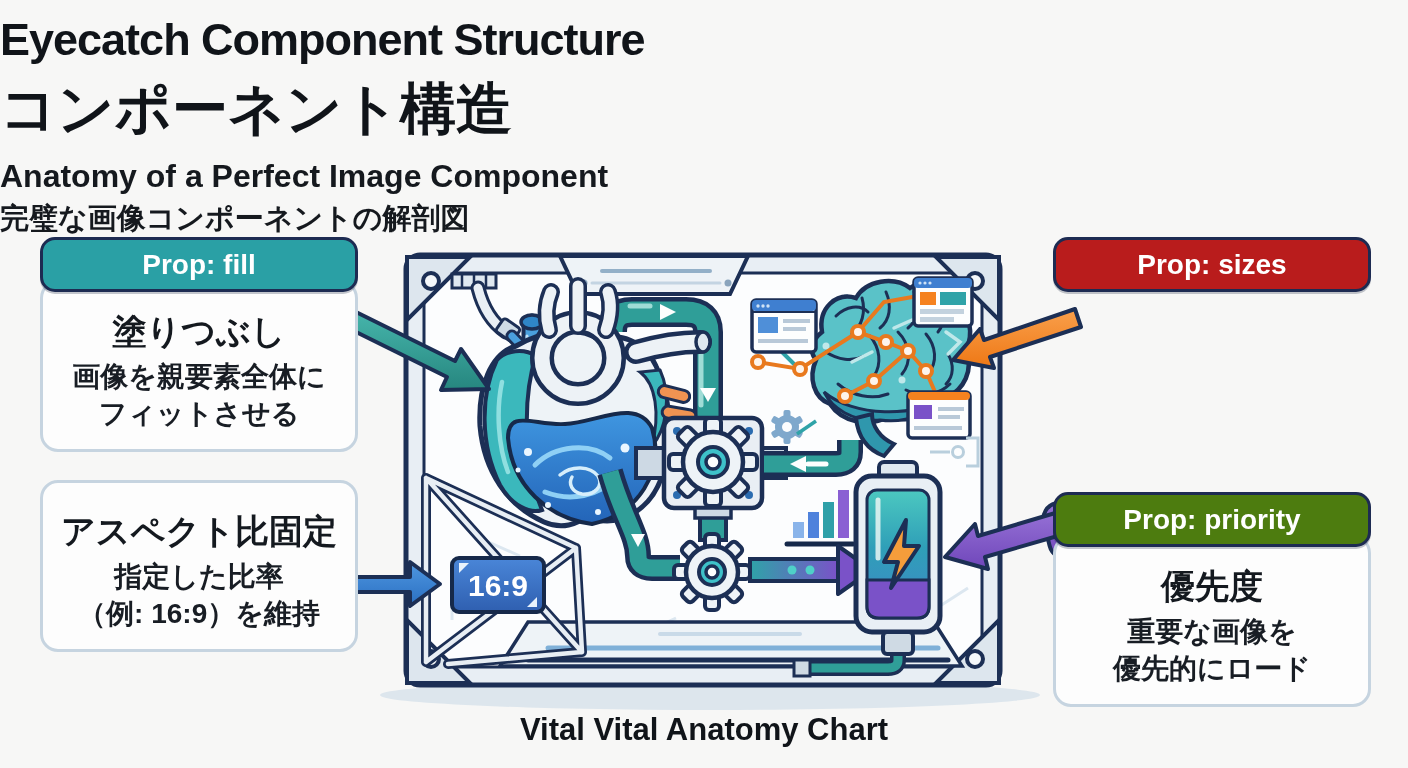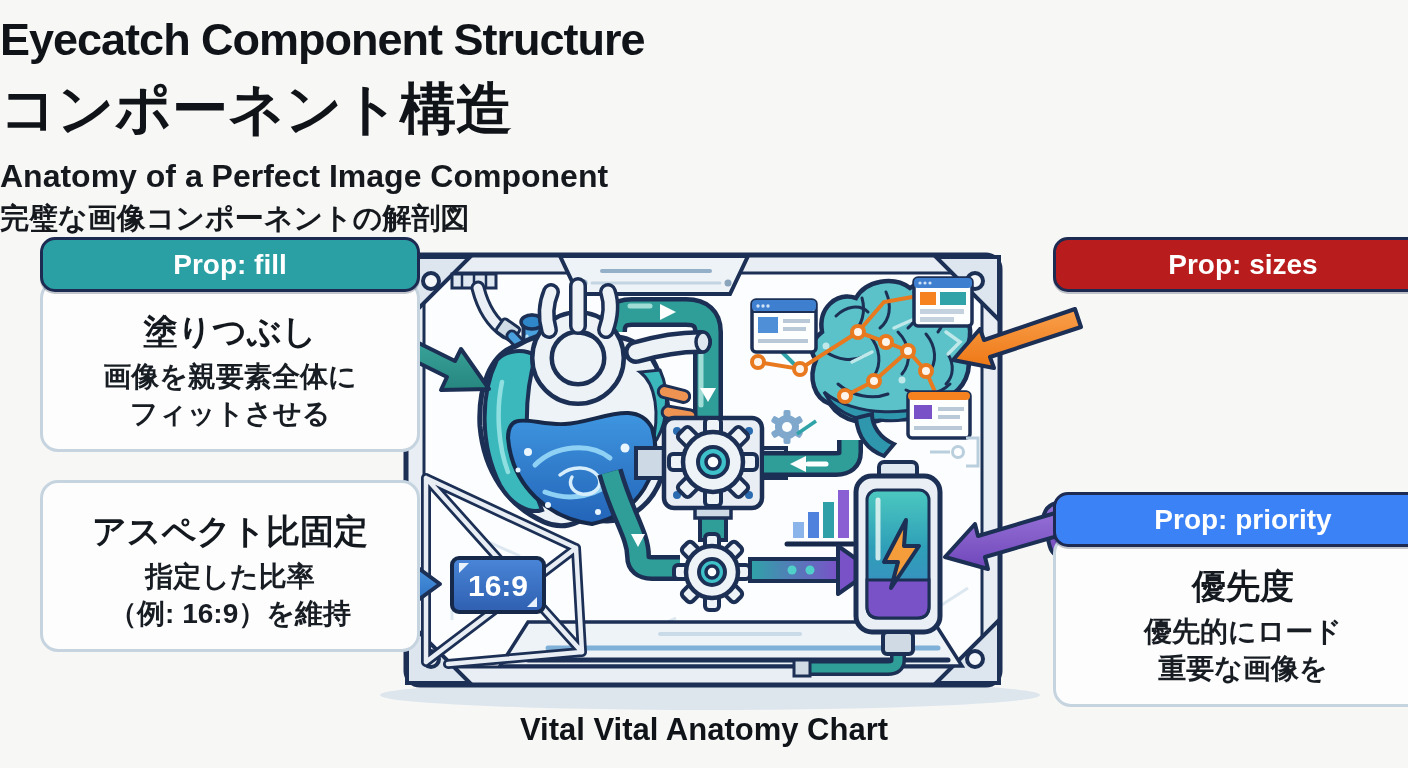--- a/index.html
+++ b/index.html
@@ -11,35 +11,35 @@
     color:#14191f;
   }
   #scene { position:absolute; left:0; top:0; width:1408px; height:768px; z-index:1; }
 
   .titles { position:absolute; left:0; top:14px; width:100%; text-align:left; z-index:2; }
   .title-en   { font-size:45px; font-weight:800; letter-spacing:-1px; color:#101419; }
   .title-ja   { font-size:56px; font-weight:800; margin-top:6px; color:#101419; }
   .subtitle-en{ font-size:32px; font-weight:700; margin-top:10px; color:#15191e; }
   .subtitle-ja{ font-size:29px; font-weight:700; margin-top:4px;  color:#15191e; }
 
-  .callout { position:absolute; width:380px; z-index:3; }
+  .callout { position:absolute; width:318px; z-index:3; }
   .co-fill     { left:40px;   top:237px; }
   .co-sizes    { left:1053px; top:237px; }
   .co-aspect   { left:40px;   top:492px; }
   .co-priority { left:1053px; top:492px; }
   .callout-header {
     position:relative; z-index:2; height:55px; border-radius:15px;
     border:3.5px solid #1d2b52; display:flex; align-items:center; justify-content:center;
     color:#ffffff; font-size:28px; font-weight:700;
     box-shadow:0 2px 0 rgba(20,30,60,.25);
   }
   .hdr-fill     { background:#2aa0a5; }
   .hdr-sizes    { background:#b91c1c; }
   .hdr-aspect   { background:#2e7dd2; }
-  .hdr-priority { background:#3b82f6; }
+  .hdr-priority { background:#4d7c0f; }
   .callout-body {
     position:relative; z-index:1; margin-top:-12px; padding:26px 4px 16px;
     background:#fdfdfd; border:3px solid #c6d4e0; border-radius:18px;
     text-align:center;
   }
   .callout-heading { font-size:34px; font-weight:800; color:#14191f; }
   .callout-desc    { font-size:28px; font-weight:700; line-height:1.32; margin-top:4px; color:#181d24; }
 
   .caption {
     position:absolute; left:0; top:712px; width:100%; text-align:center;
@@ -410,19 +410,19 @@
       <div>（例: 16:9）を維持</div>
     </div>
   </div>
 </div>
 
 <div class="callout co-priority">
   <div class="callout-header hdr-priority">Prop: priority</div>
   <div class="callout-body">
     <div class="callout-heading">優先度</div>
     <div class="callout-desc">
+      <div>重要な画像を</div>
       <div>優先的にロード</div>
-      <div>重要な画像を</div>
     </div>
   </div>
 </div>
 
 <div class="caption">Vital Vital Anatomy Chart</div>
 
 </body></html>

